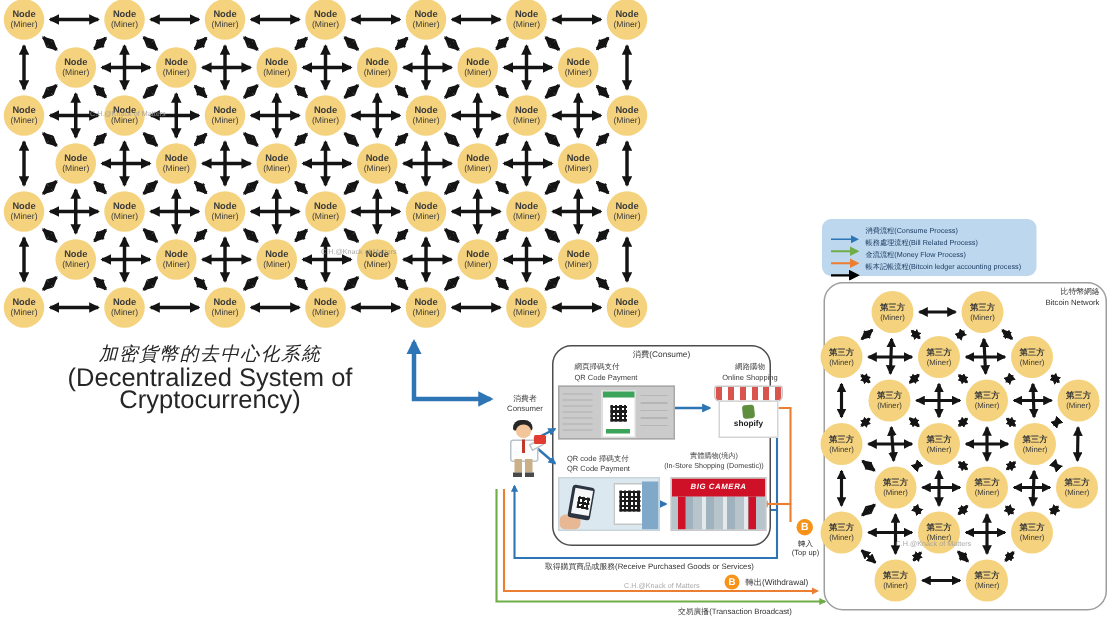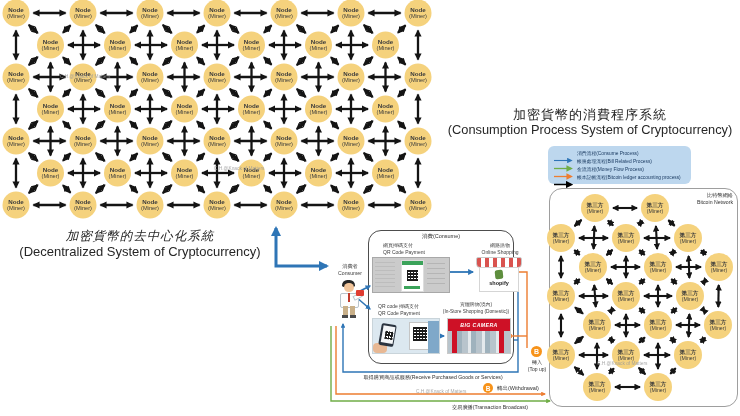--- a/index.html
+++ b/index.html
@@ -4,21 +4,21 @@
 <style>
   html,body{margin:0;padding:0;background:#fff;}
   #canvas{position:relative;width:740px;height:416px;background:#fff;overflow:hidden;
           font-family:"Liberation Sans","DejaVu Sans",sans-serif;color:#262626;}
   .abs{position:absolute;}
   .nowrap{white-space:nowrap;}
   svg.layer{position:absolute;left:0;top:0;pointer-events:none;}
   
   .caption-left{left:0;top:229px;width:280px;text-align:center;line-height:15px;}
   .caption-left .zh{font-size:12.5px;letter-spacing:1px;font-style:italic;}
-  .caption-left .en{font-size:13px;}
+  .caption-left .en{font-size:17px;}
   .title-right{left:440px;top:107px;width:300px;text-align:center;line-height:15px;}
   .title-right .zh{font-size:13px;letter-spacing:1px;}
   .title-right .en{font-size:12.8px;}
   
   .legend{left:548px;top:146px;width:143px;background:#BDD7EE;border-radius:6px;
           padding:3px 0 3px 5px;box-sizing:border-box;}
   .lrow{display:flex;align-items:center;height:8px;}
   .lrow .lar{width:24px;height:7px;flex:0 0 24px;}
   .lrow .ltxt{font-size:4.8px;color:#17375E;white-space:nowrap;}
   
@@ -653,24 +653,20 @@
       <polyline points="527,348 527,272 506,272" fill="none" stroke="#ED7D31" stroke-width="1.4" marker-start="" marker-end="url(#fmO)"></polyline>
       <polyline points="527,336 508,336" fill="none" stroke="#ED7D31" stroke-width="1.4" marker-start="" marker-end="url(#fmO)"></polyline>
       <polyline points="336,326 336,394 545,394" fill="none" stroke="#ED7D31" stroke-width="1.4" marker-start="" marker-end="url(#fmO)"></polyline>
       <polyline points="331,326 331,401 550,401" fill="none" stroke="#70AD47" stroke-width="1.4" marker-start="" marker-end="url(#fmG)"></polyline>
     </svg>
 
   <div class="abs caption-left">
     <div class="zh">加密貨幣的去中心化系統</div>
     <div class="en">(Decentralized System of Cryptocurrency)</div>
   </div>
-  <div class="abs title-right">
-    <div class="zh">加密貨幣的消費程序系統</div>
-    <div class="en">(Consumption Process System of Cryptocurrency)</div>
-  </div>
 
   <div class="abs legend">
     <div class="lrow">
       <span class="lar"><svg width="24" height="7" viewBox="0 0 24 7">
             <defs>
               <marker id="la0" viewBox="0 0 10 10" refX="7" refY="5" markerWidth="5" markerHeight="5" orient="auto">
                 <path d="M0,0L10,5L0,10z" fill="#2E75B6"></path>
               </marker>
             </defs>
             <line x1="1" y1="3.5" x2="18" y2="3.5" stroke="#2E75B6" stroke-width="1.1" marker-end="url(#la0)"></line>

